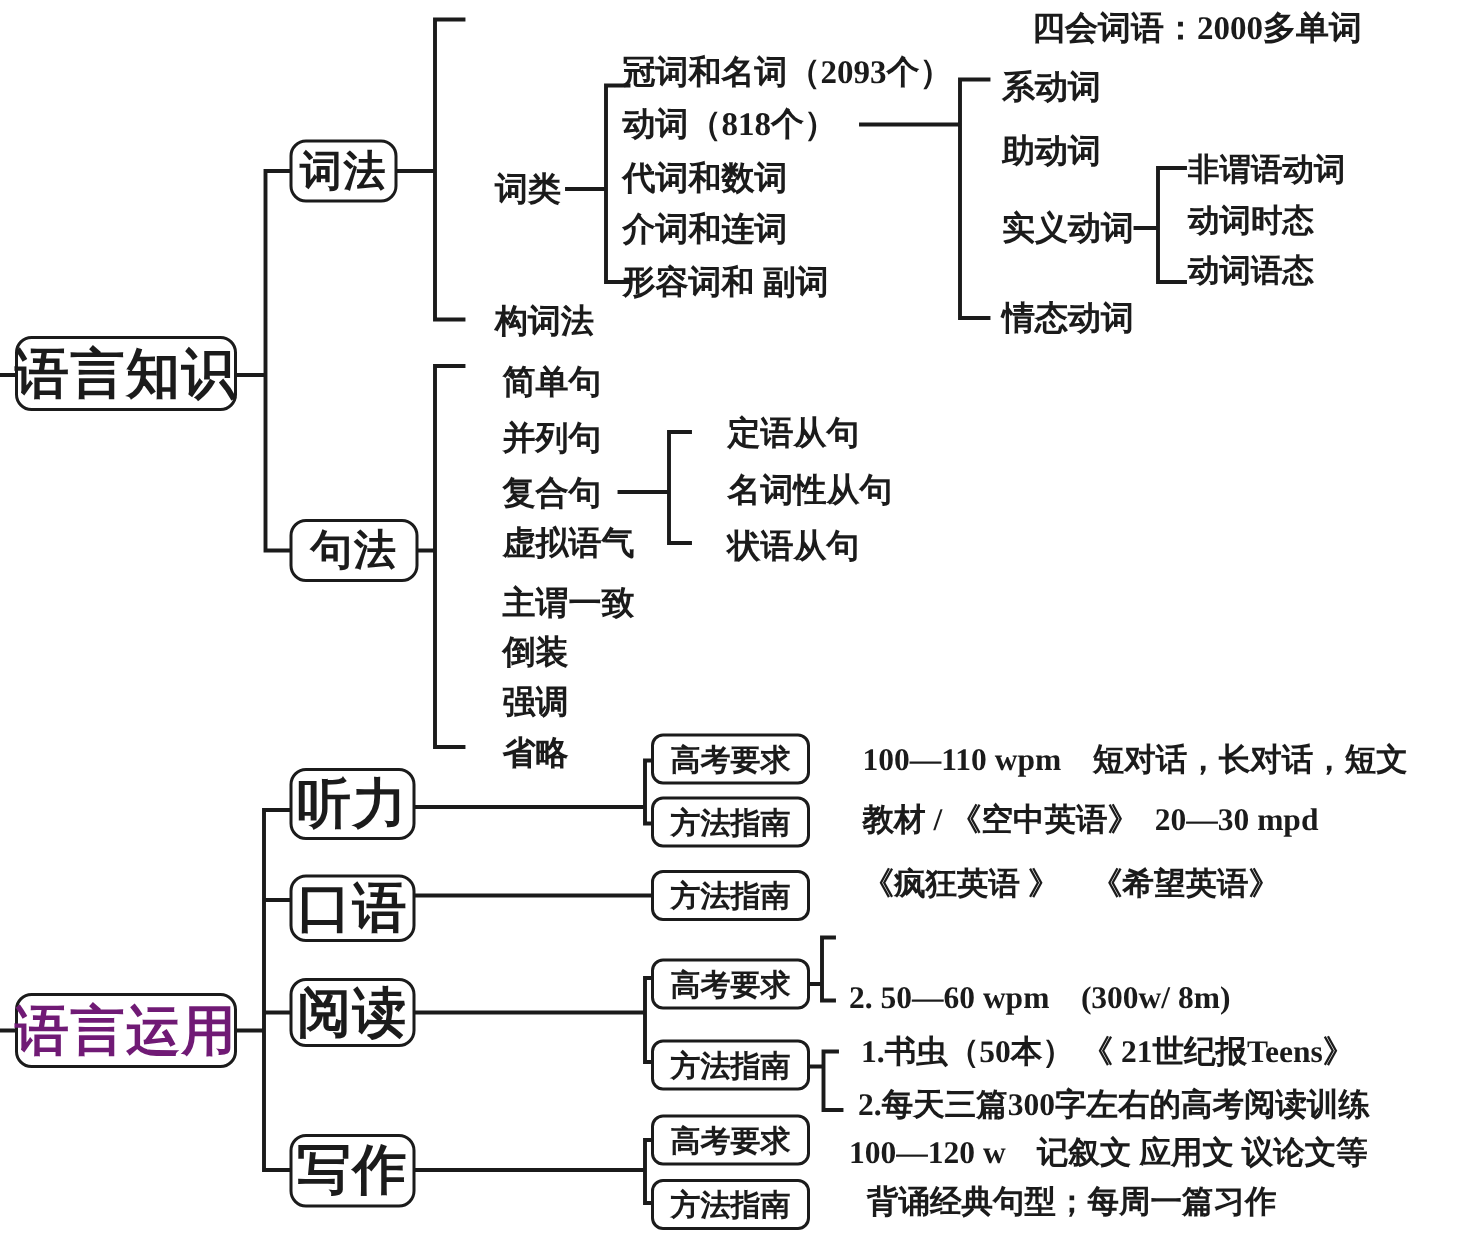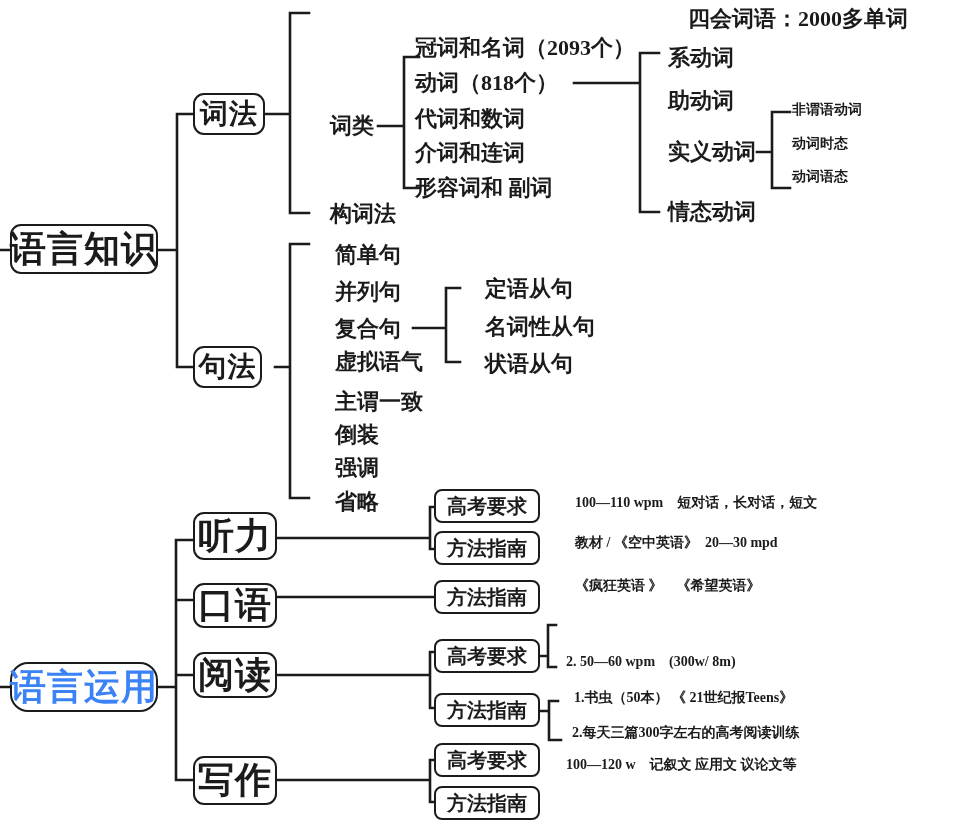--- a/index.html
+++ b/index.html
@@ -9,26 +9,26 @@
   }
   .wires{position:absolute;left:0;top:0;width:976px;height:824px;}
   .box{
     position:absolute;box-sizing:border-box;border:2.5px solid #1b1b1b;border-radius:11px;
     background:#ffffff;display:flex;align-items:center;justify-content:center;
     font-weight:bold;white-space:pre;letter-spacing:1px;text-align:center;
   }
   .box.big{font-size:36px;}
   .box.mid{font-size:28px;}
   .box.tag{font-size:20px;border-radius:8px;letter-spacing:0;}
-  .box.muted{color:#3b82f6;border-radius:18px;}
+  .box.muted{color:#701a75;}
   .lbl{
     position:absolute;white-space:pre;font-weight:bold;line-height:1.1;
     font-size:22px;color:#1b1b1b;
   }
-  .lbl.sm{font-size:14px;}
+  .lbl.sm{font-size:21px;}
 </style>
 </head>
 <body>
 
 <div class="canvas">
 
   <svg class="wires" viewBox="0 0 976 824" xmlns="http://www.w3.org/2000/svg">
     <path fill="none" stroke="#1b1b1b" stroke-width="2.6" stroke-linecap="square" d="
       M0,250 H10 M158,250 H177 M177,114 V367 M177,114 H193 M177,367 H193
       M265,114 H290 M290,13 V213 M290,13 H309 M290,213 H309
@@ -44,21 +44,21 @@
       M277,675 H430 M430,652 V708 M430,652 H434 M430,708 H434
       M277,780 H430 M430,760 V802 M430,760 H434 M430,802 H434
       M540,656 H548 M548,625 V667 M548,625 H556 M548,667 H556
       M540,711 H549 M549,701 V740 M549,701 H558 M549,740 H561"></path>
   </svg>
 
   <div class="box big" style="left:10px;top:224px;width:148px;height:50px">语言知识</div>
   <div class="box big muted" style="left:10px;top:662px;width:148px;height:50px">语言运用</div>
 
   <div class="box mid" style="left:193px;top:93px;width:72px;height:42px">词法</div>
-  <div class="box mid" style="left:193px;top:346px;width:69px;height:42px">句法</div>
+  <div class="box mid" style="left:193px;top:346px;width:86px;height:42px">句法</div>
   <div class="box big" style="left:193px;top:512px;width:84px;height:48px">听力</div>
   <div class="box big" style="left:193px;top:652px;width:84px;height:46px">阅读</div>
   <div class="box big" style="left:193px;top:583px;width:84px;height:45px">口语</div>
   <div class="box big" style="left:193px;top:756px;width:84px;height:49px">写作</div>
 
   <div class="lbl" style="left:688px;top:7px">四会词语：2000多单词</div>
 
   <div class="lbl" style="left:330px;top:114px">词类</div>
   <div class="lbl" style="left:415px;top:36px">冠词和名词（2093个）</div>
   <div class="lbl" style="left:415px;top:71px">动词（818个）</div>
@@ -99,14 +99,15 @@
 
   <div class="box tag" style="left:434px;top:639px;width:106px;height:34px">高考要求</div>
   <div class="box tag" style="left:434px;top:693px;width:106px;height:34px">方法指南</div>
   <div class="lbl sm" style="left:566px;top:654px">2. 50—60 wpm    (300w/ 8m)</div>
   <div class="lbl sm" style="left:574px;top:690px">1.书虫（50本） 《 21世纪报Teens》</div>
   <div class="lbl sm" style="left:572px;top:725px">2.每天三篇300字左右的高考阅读训练</div>
 
   <div class="box tag" style="left:434px;top:743px;width:106px;height:34px">高考要求</div>
   <div class="box tag" style="left:434px;top:786px;width:106px;height:34px">方法指南</div>
   <div class="lbl sm" style="left:566px;top:757px">100—120 w　记叙文 应用文 议论文等</div>
+  <div class="lbl sm" style="left:578px;top:790px">背诵经典句型；每周一篇习作</div>
 
 </div>
 
 </body></html>

